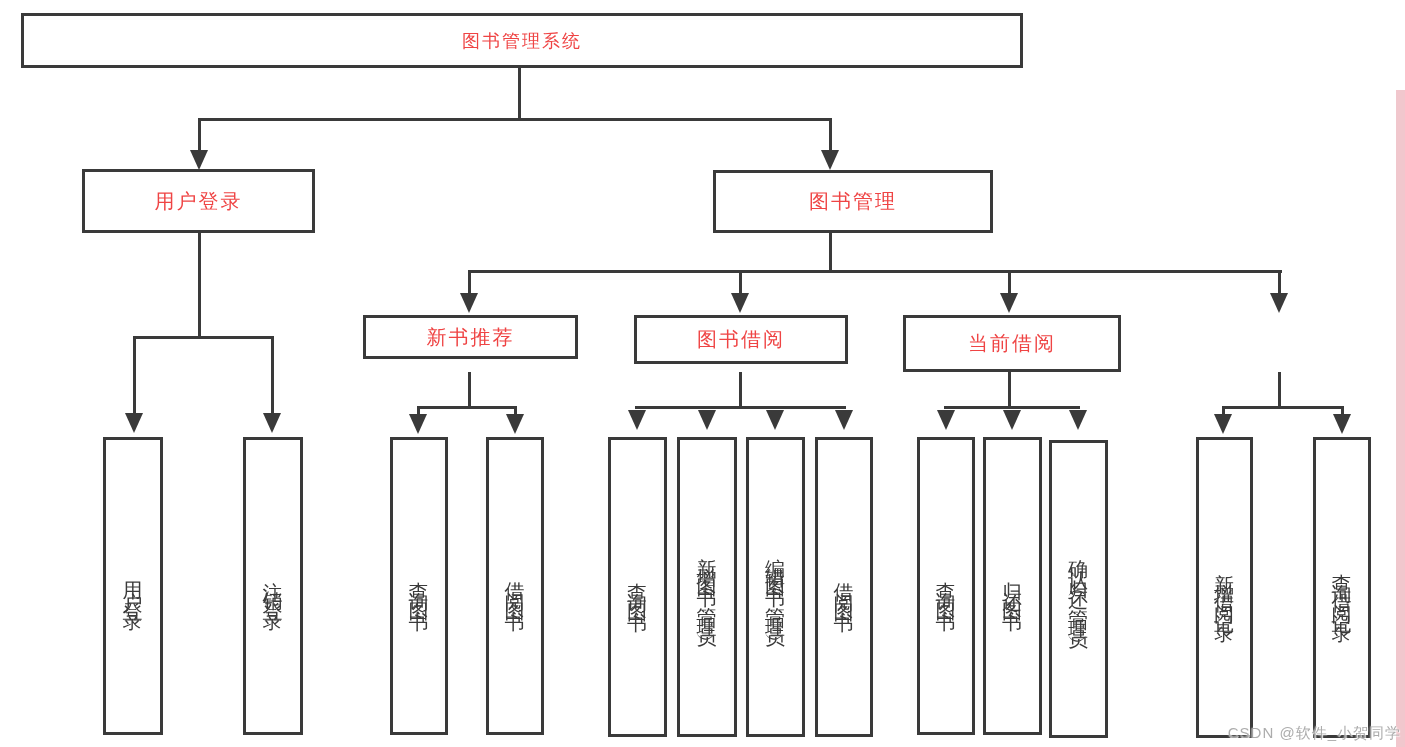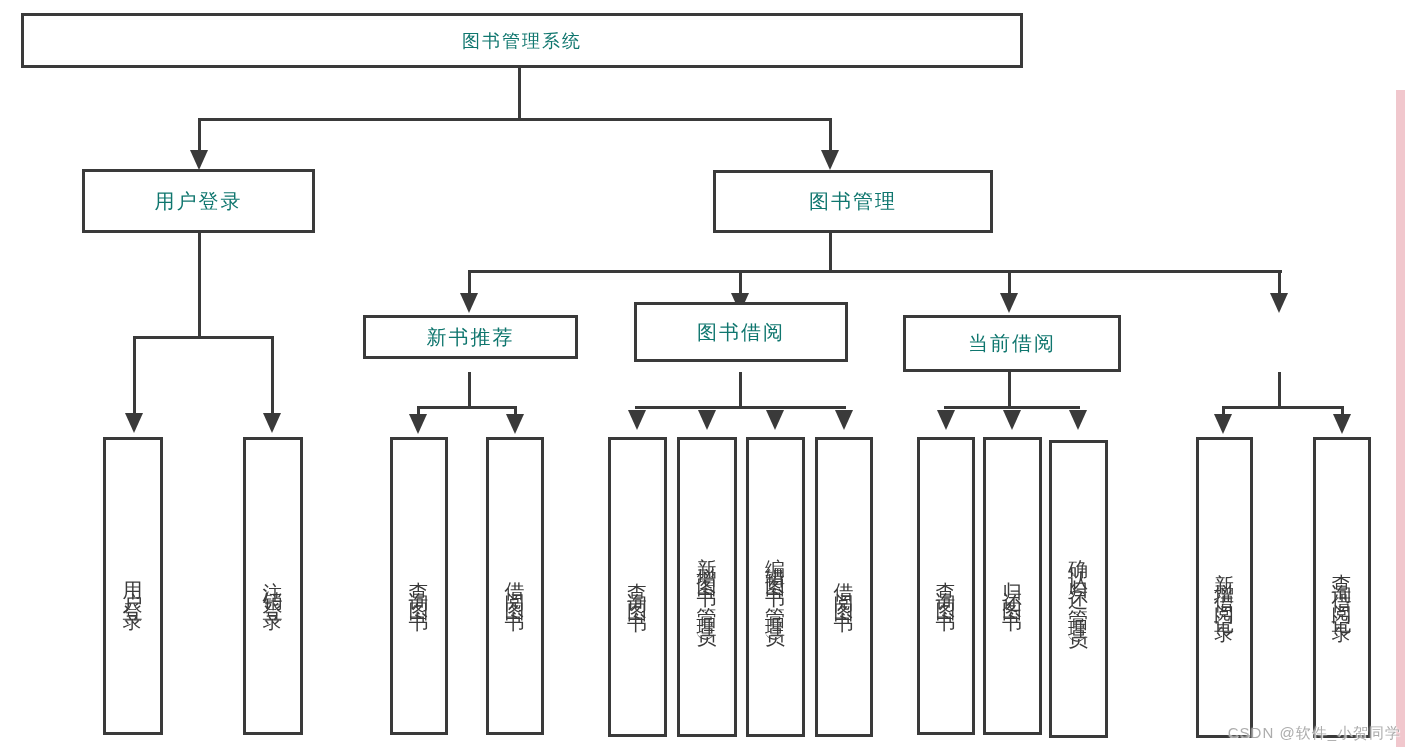--- a/index.html
+++ b/index.html
@@ -3,21 +3,21 @@
 <meta charset="utf-8">
 <style>
   html,body{margin:0;padding:0;background:#ffffff;}
   #canvas{
     position:relative;width:1405px;height:747px;background:#ffffff;
     font-family:"Liberation Sans",sans-serif;color:#3a3a3a;overflow:hidden;
   }
   .box{
     position:absolute;box-sizing:border-box;background:#ffffff;
     border:3px solid #3a3a3a;display:flex;align-items:center;justify-content:center;
-    font-size:20px;color:#0f766e;letter-spacing:2px;white-space:nowrap;
+    font-size:20px;color:#ef4444;letter-spacing:2px;white-space:nowrap;
   }
   .vbox{
     position:absolute;box-sizing:border-box;background:#ffffff;
     border:3px solid #3a3a3a;display:flex;align-items:center;justify-content:center;
   }
   .vbox span{
     writing-mode:vertical-rl;text-orientation:mixed;
     font-size:20px;letter-spacing:10px;color:#3a3a3a;line-height:1;
   }
   .vline{position:absolute;width:3px;background:#3a3a3a;}
@@ -73,21 +73,21 @@
   <div class="vline" style="left:1008px;top:270px;height:25px;"></div>
   <div class="vline" style="left:1278px;top:270px;height:25px;"></div>
   <div class="arrow" style="left:460px;top:293px;"></div>
   <div class="arrow" style="left:731px;top:293px;"></div>
   <div class="arrow" style="left:1000px;top:293px;"></div>
   <div class="arrow" style="left:1270px;top:293px;"></div>
 
   <div class="box" style="left:363px;top:315px;width:215px;height:44px;">
     <span>新书推荐</span>
   </div>
-  <div class="box" style="left:634px;top:302px;width:214px;height:60px;font-family:Liberation Mono, monospace;">
+  <div class="box" style="left:634px;top:315px;width:214px;height:49px;font-family:Liberation Mono, monospace;">
     <span>图书借阅</span>
   </div>
   <div class="box" style="left:903px;top:315px;width:218px;height:57px;">
     <span>当前借阅</span>
   </div>
 
   <div class="vline" style="left:468px;top:372px;height:36px;"></div>
   <div class="hline" style="left:417px;top:406px;width:100px;"></div>
   <div class="vline" style="left:417px;top:406px;height:12px;"></div>
   <div class="vline" style="left:514px;top:406px;height:12px;"></div>

